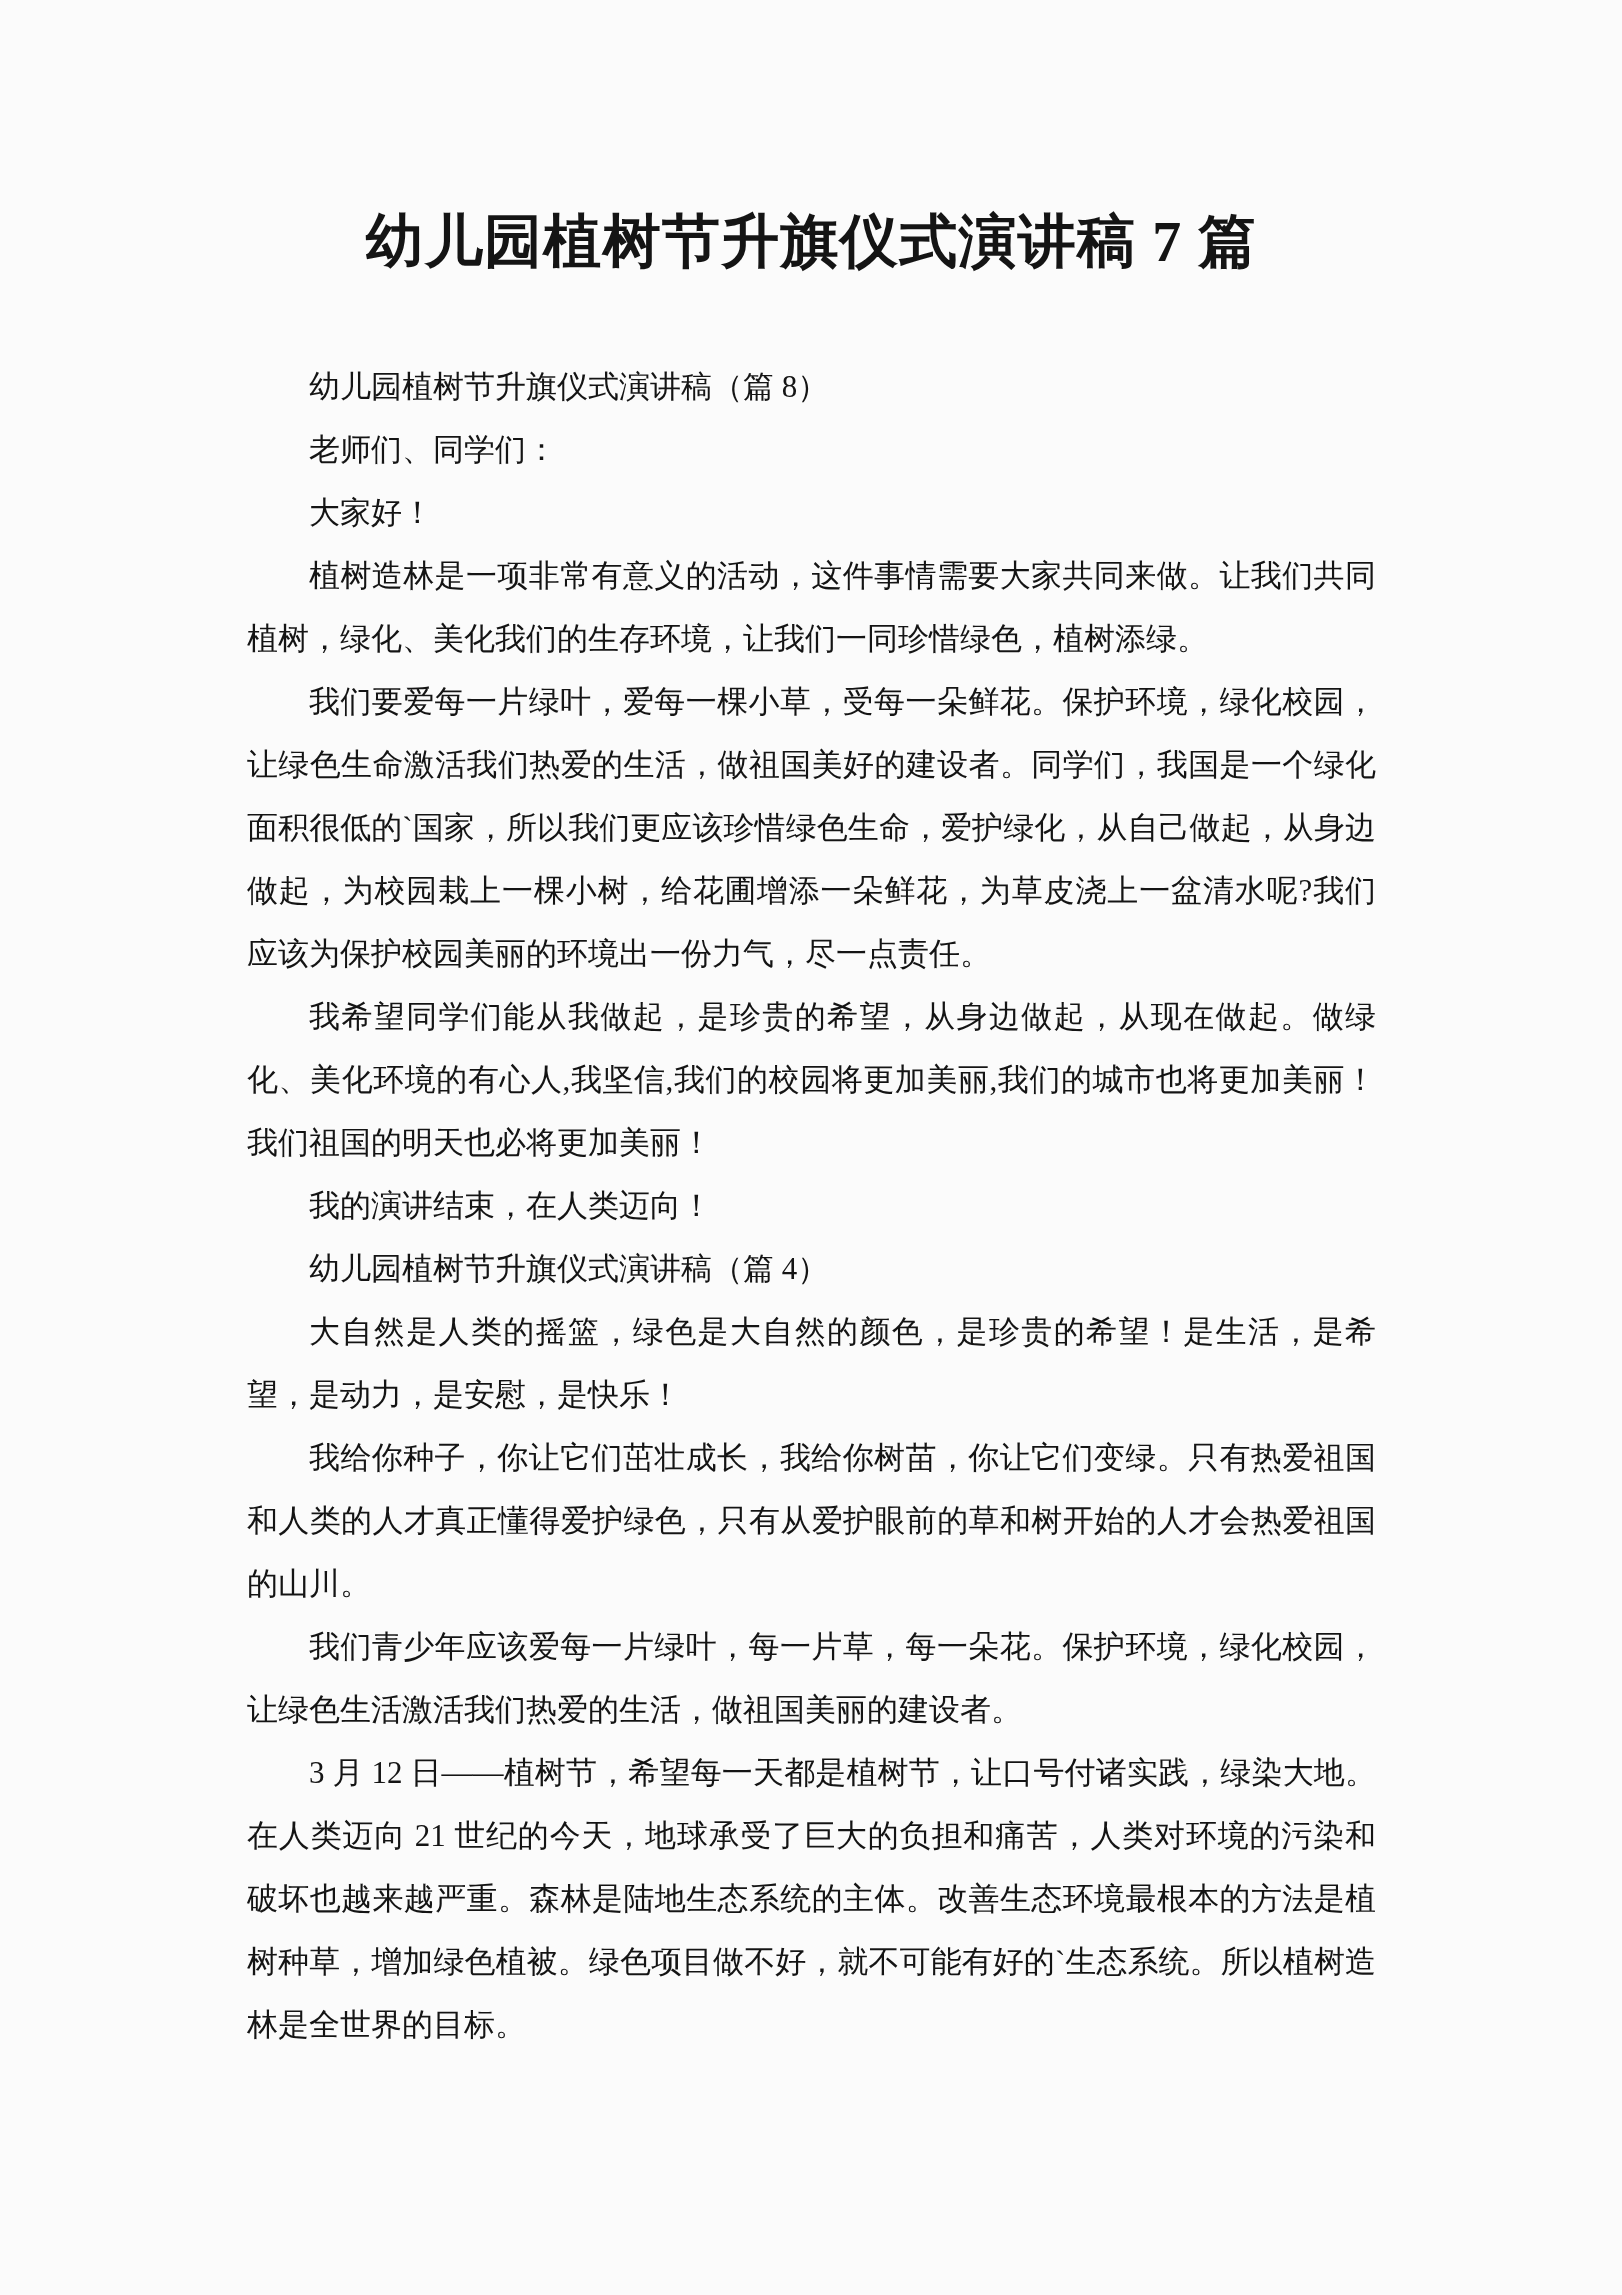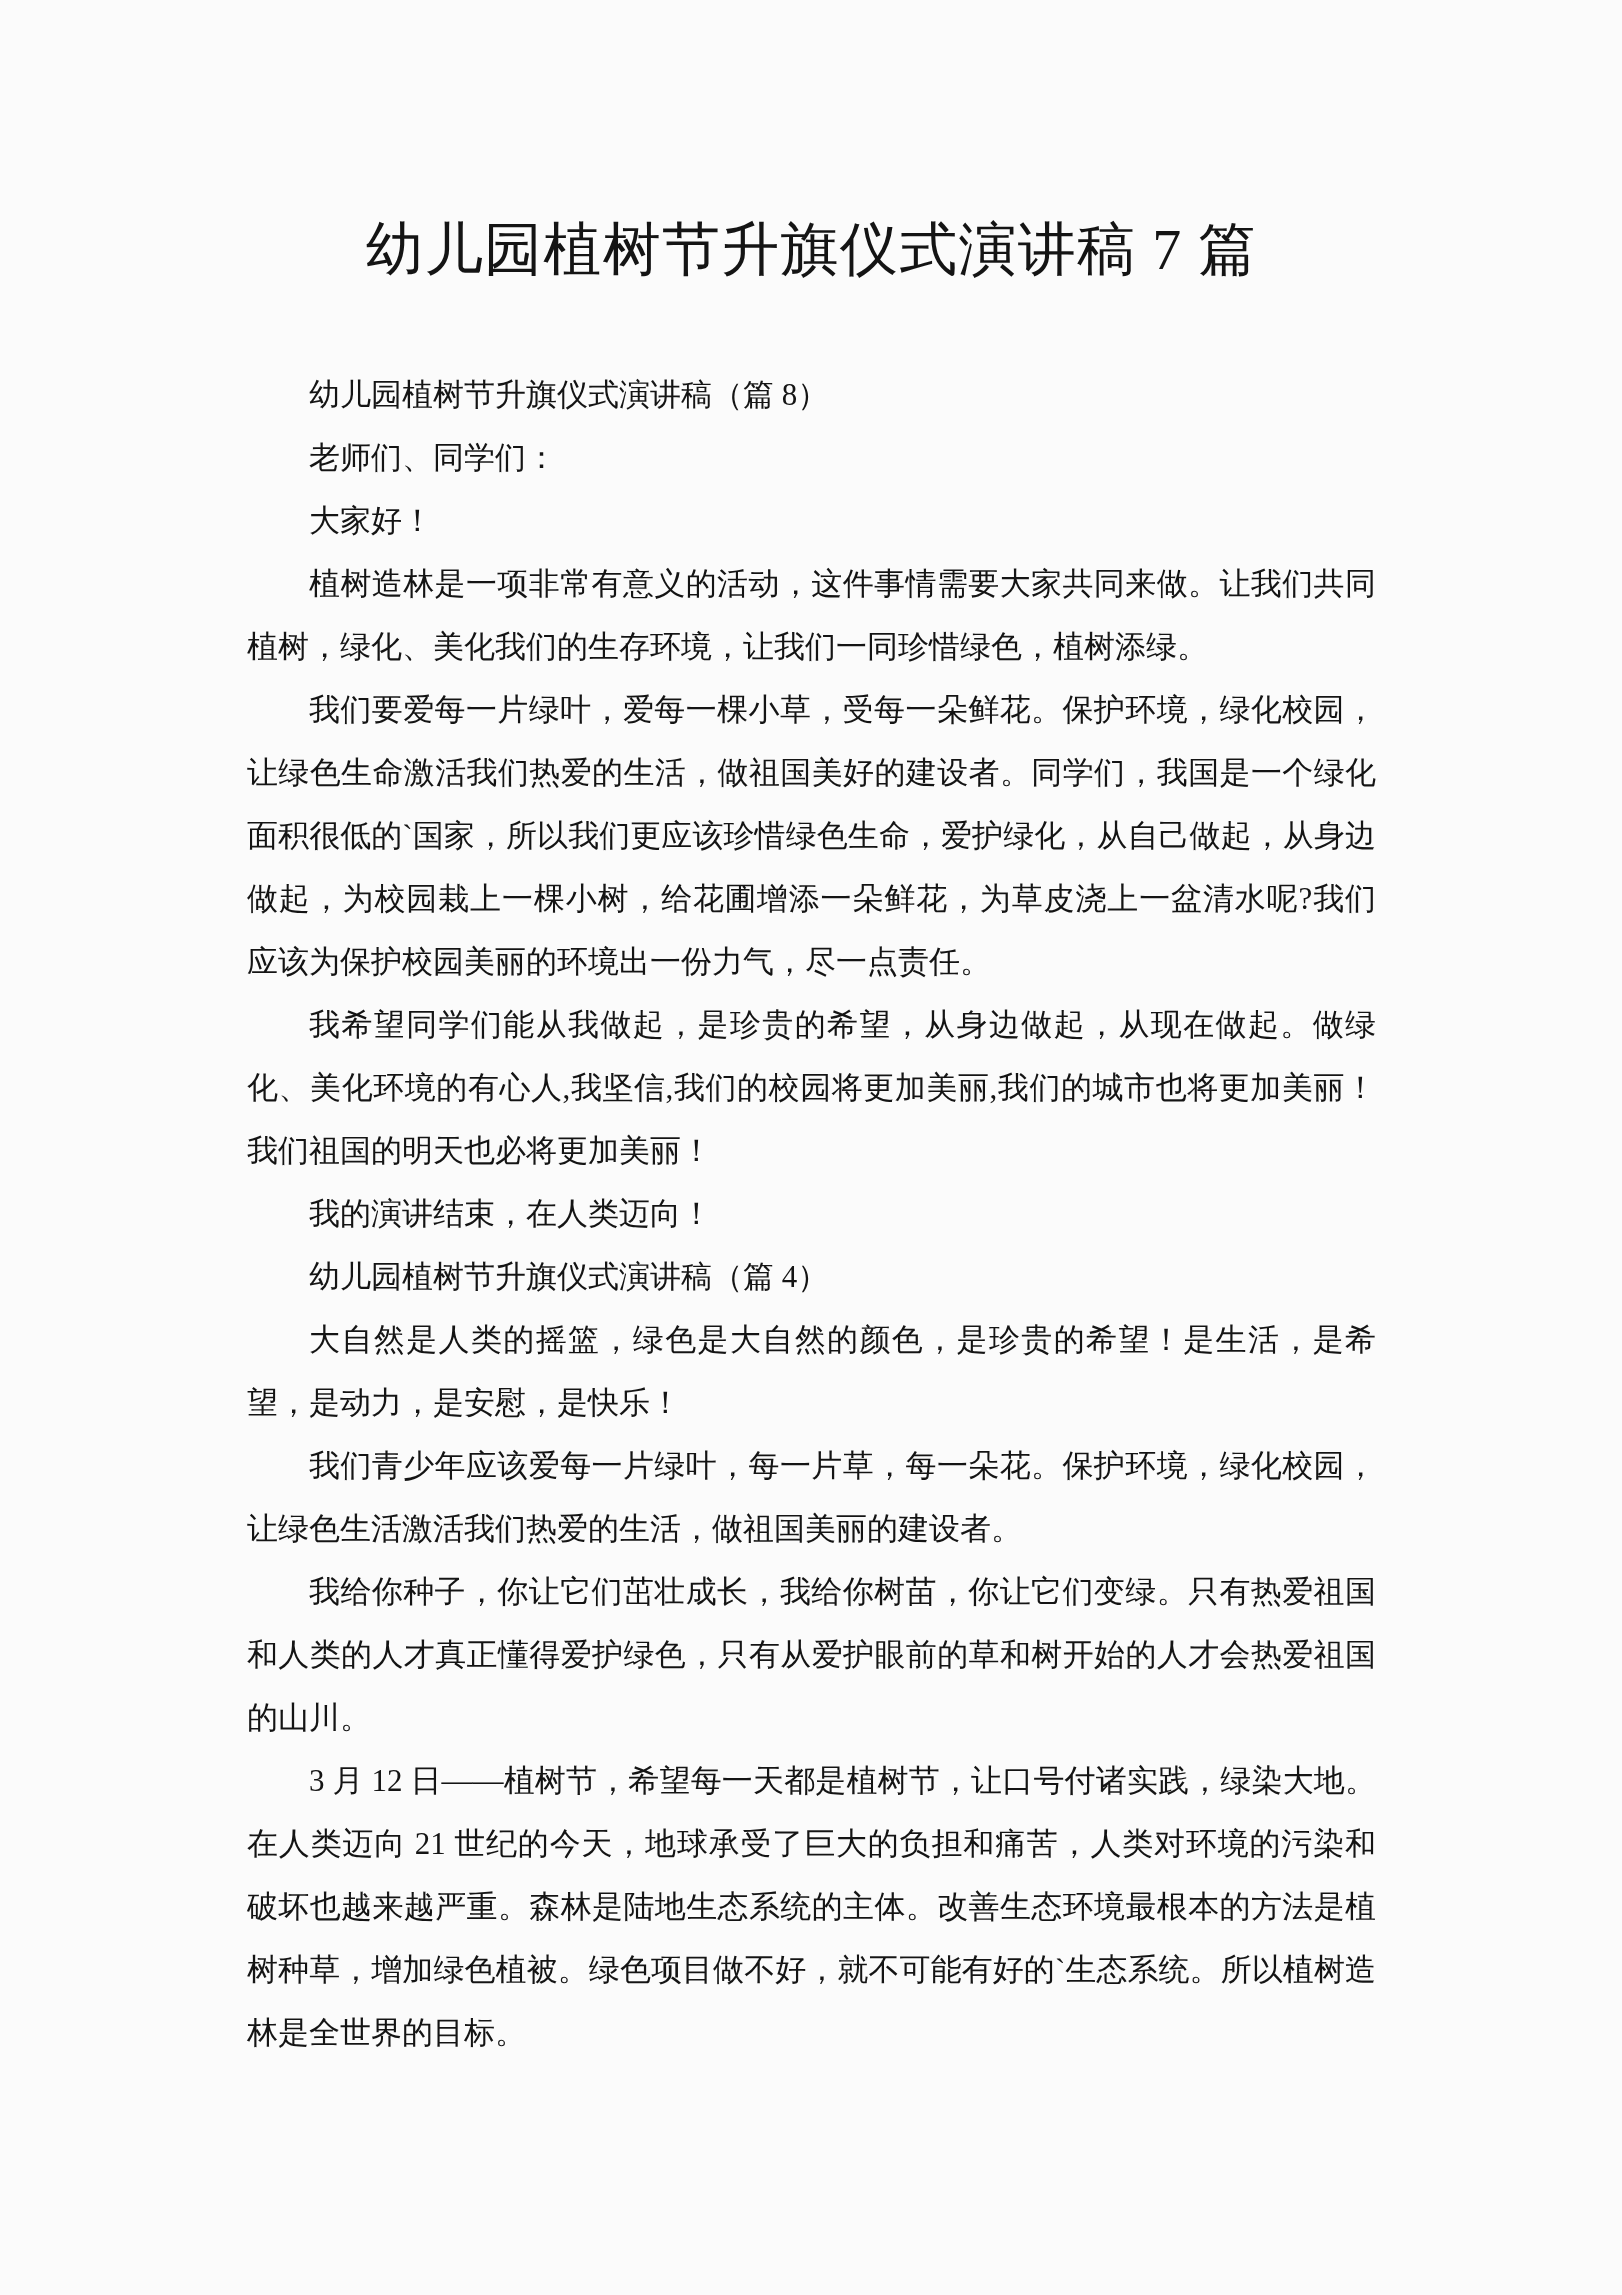--- a/index.html
+++ b/index.html
@@ -14,24 +14,24 @@
     font-family: "Liberation Serif", "DejaVu Serif", serif;
     overflow: hidden;
   }
   .page {
     box-sizing: border-box;
     width: 1623px;
     height: 2295px;
     padding: 198px 247px 0 247px;
   }
   .doc-title {
-    margin: 16px;
+    margin: 8px;
     font-size: 58px;
     line-height: 72px;
-    font-weight: normal;
+    font-weight: bold;
     text-align: center;
     letter-spacing: 1.3px;
     white-space: nowrap;
   }
   .doc-body {
     margin-top: 77px;
     font-size: 31px;
     line-height: 63px;
     text-align: justify;
     text-justify: inter-character;
@@ -49,18 +49,18 @@
   <section class="doc-body">
       <p>幼儿园植树节升旗仪式演讲稿（篇 8）</p>
       <p>老师们、同学们：</p>
       <p>大家好！</p>
       <p>植树造林是一项非常有意义的活动，这件事情需要大家共同来做。让我们共同植树，绿化、美化我们的生存环境，让我们一同珍惜绿色，植树添绿。</p>
       <p>我们要爱每一片绿叶，爱每一棵小草，受每一朵鲜花。保护环境，绿化校园，让绿色生命激活我们热爱的生活，做祖国美好的建设者。同学们，我国是一个绿化面积很低的`国家，所以我们更应该珍惜绿色生命，爱护绿化，从自己做起，从身边做起，为校园栽上一棵小树，给花圃增添一朵鲜花，为草皮浇上一盆清水呢?我们应该为保护校园美丽的环境出一份力气，尽一点责任。</p>
       <p>我希望同学们能从我做起，是珍贵的希望，从身边做起，从现在做起。做绿化、美化环境的有心人,我坚信,我们的校园将更加美丽,我们的城市也将更加美丽！我们祖国的明天也必将更加美丽！</p>
       <p>我的演讲结束，在人类迈向！</p>
       <p>幼儿园植树节升旗仪式演讲稿（篇 4）</p>
       <p>大自然是人类的摇篮，绿色是大自然的颜色，是珍贵的希望！是生活，是希望，是动力，是安慰，是快乐！</p>
+      <p>我给你种子，你让它们茁壮成长，我给你树苗，你让它们变绿。只有热爱祖国和人类的人才真正懂得爱护绿色，只有从爱护眼前的草和树开始的人才会热爱祖国的山川。</p>
       <p>我们青少年应该爱每一片绿叶，每一片草，每一朵花。保护环境，绿化校园，让绿色生活激活我们热爱的生活，做祖国美丽的建设者。</p>
-      <p>我给你种子，你让它们茁壮成长，我给你树苗，你让它们变绿。只有热爱祖国和人类的人才真正懂得爱护绿色，只有从爱护眼前的草和树开始的人才会热爱祖国的山川。</p>
       <p>3 月 12 日——植树节，希望每一天都是植树节，让口号付诸实践，绿染大地。在人类迈向 21 世纪的今天，地球承受了巨大的负担和痛苦，人类对环境的污染和破坏也越来越严重。森林是陆地生态系统的主体。改善生态环境最根本的方法是植树种草，增加绿色植被。绿色项目做不好，就不可能有好的`生态系统。所以植树造林是全世界的目标。</p>
     </section>
 </main>
 
 
 </body></html>

